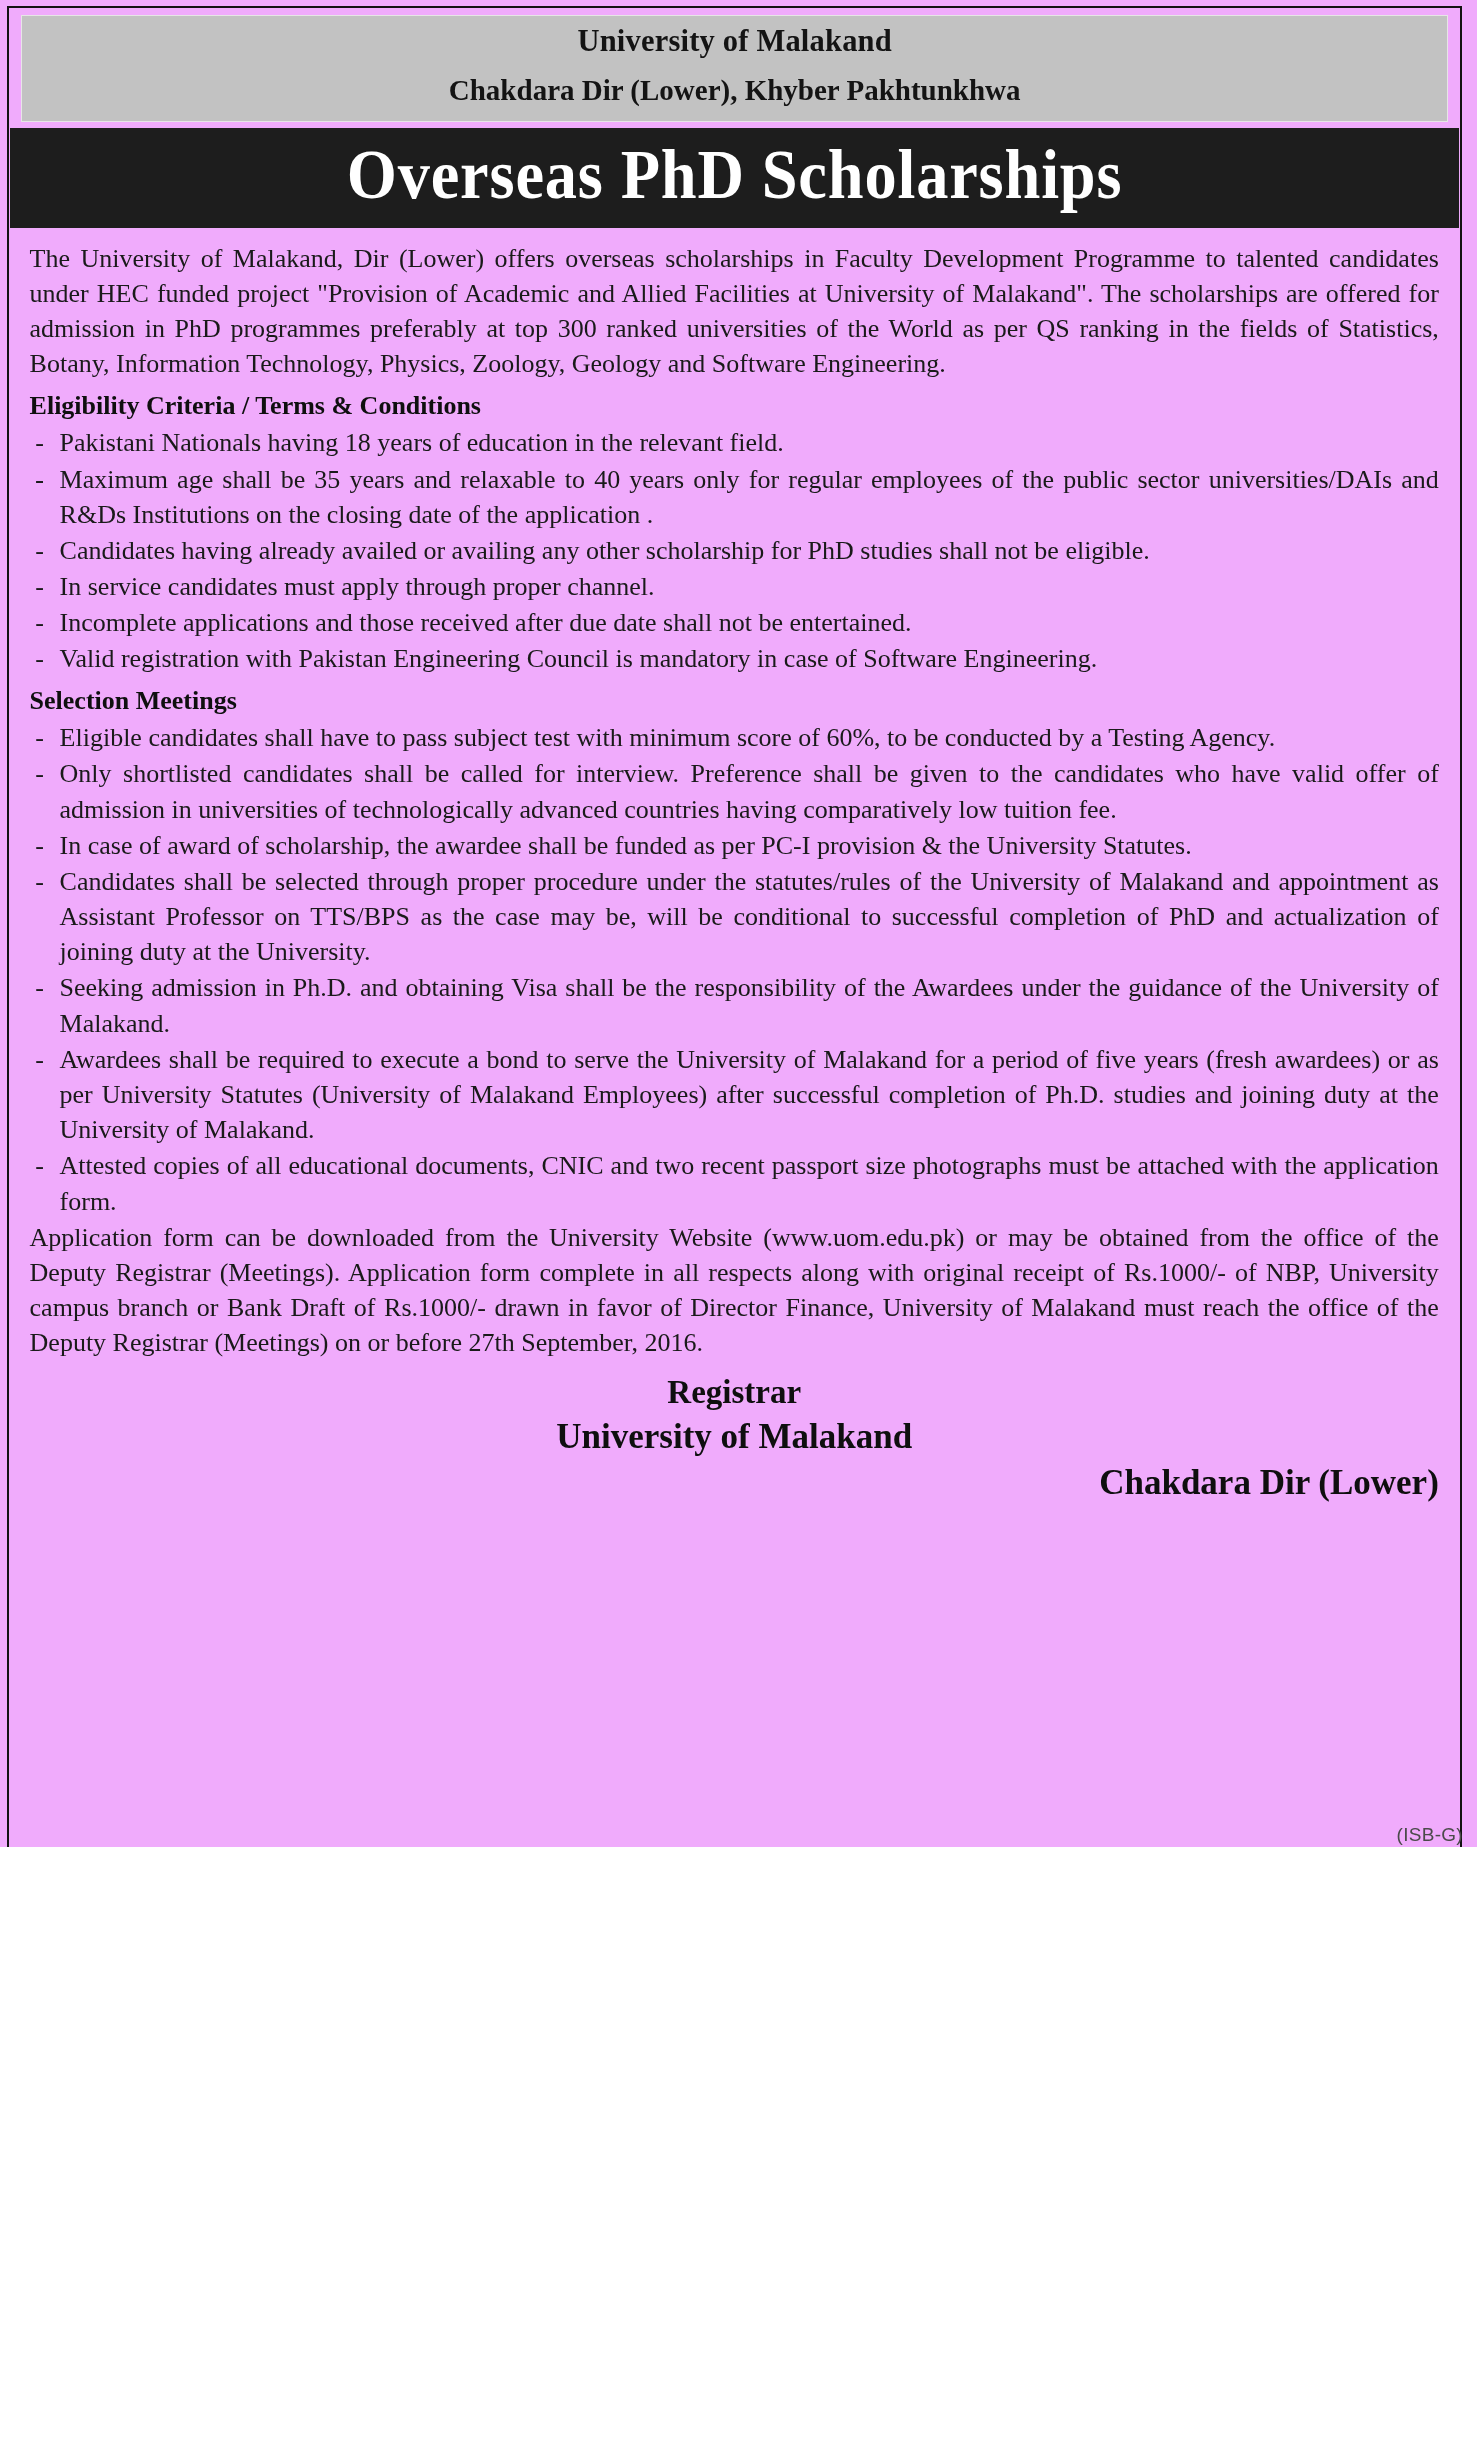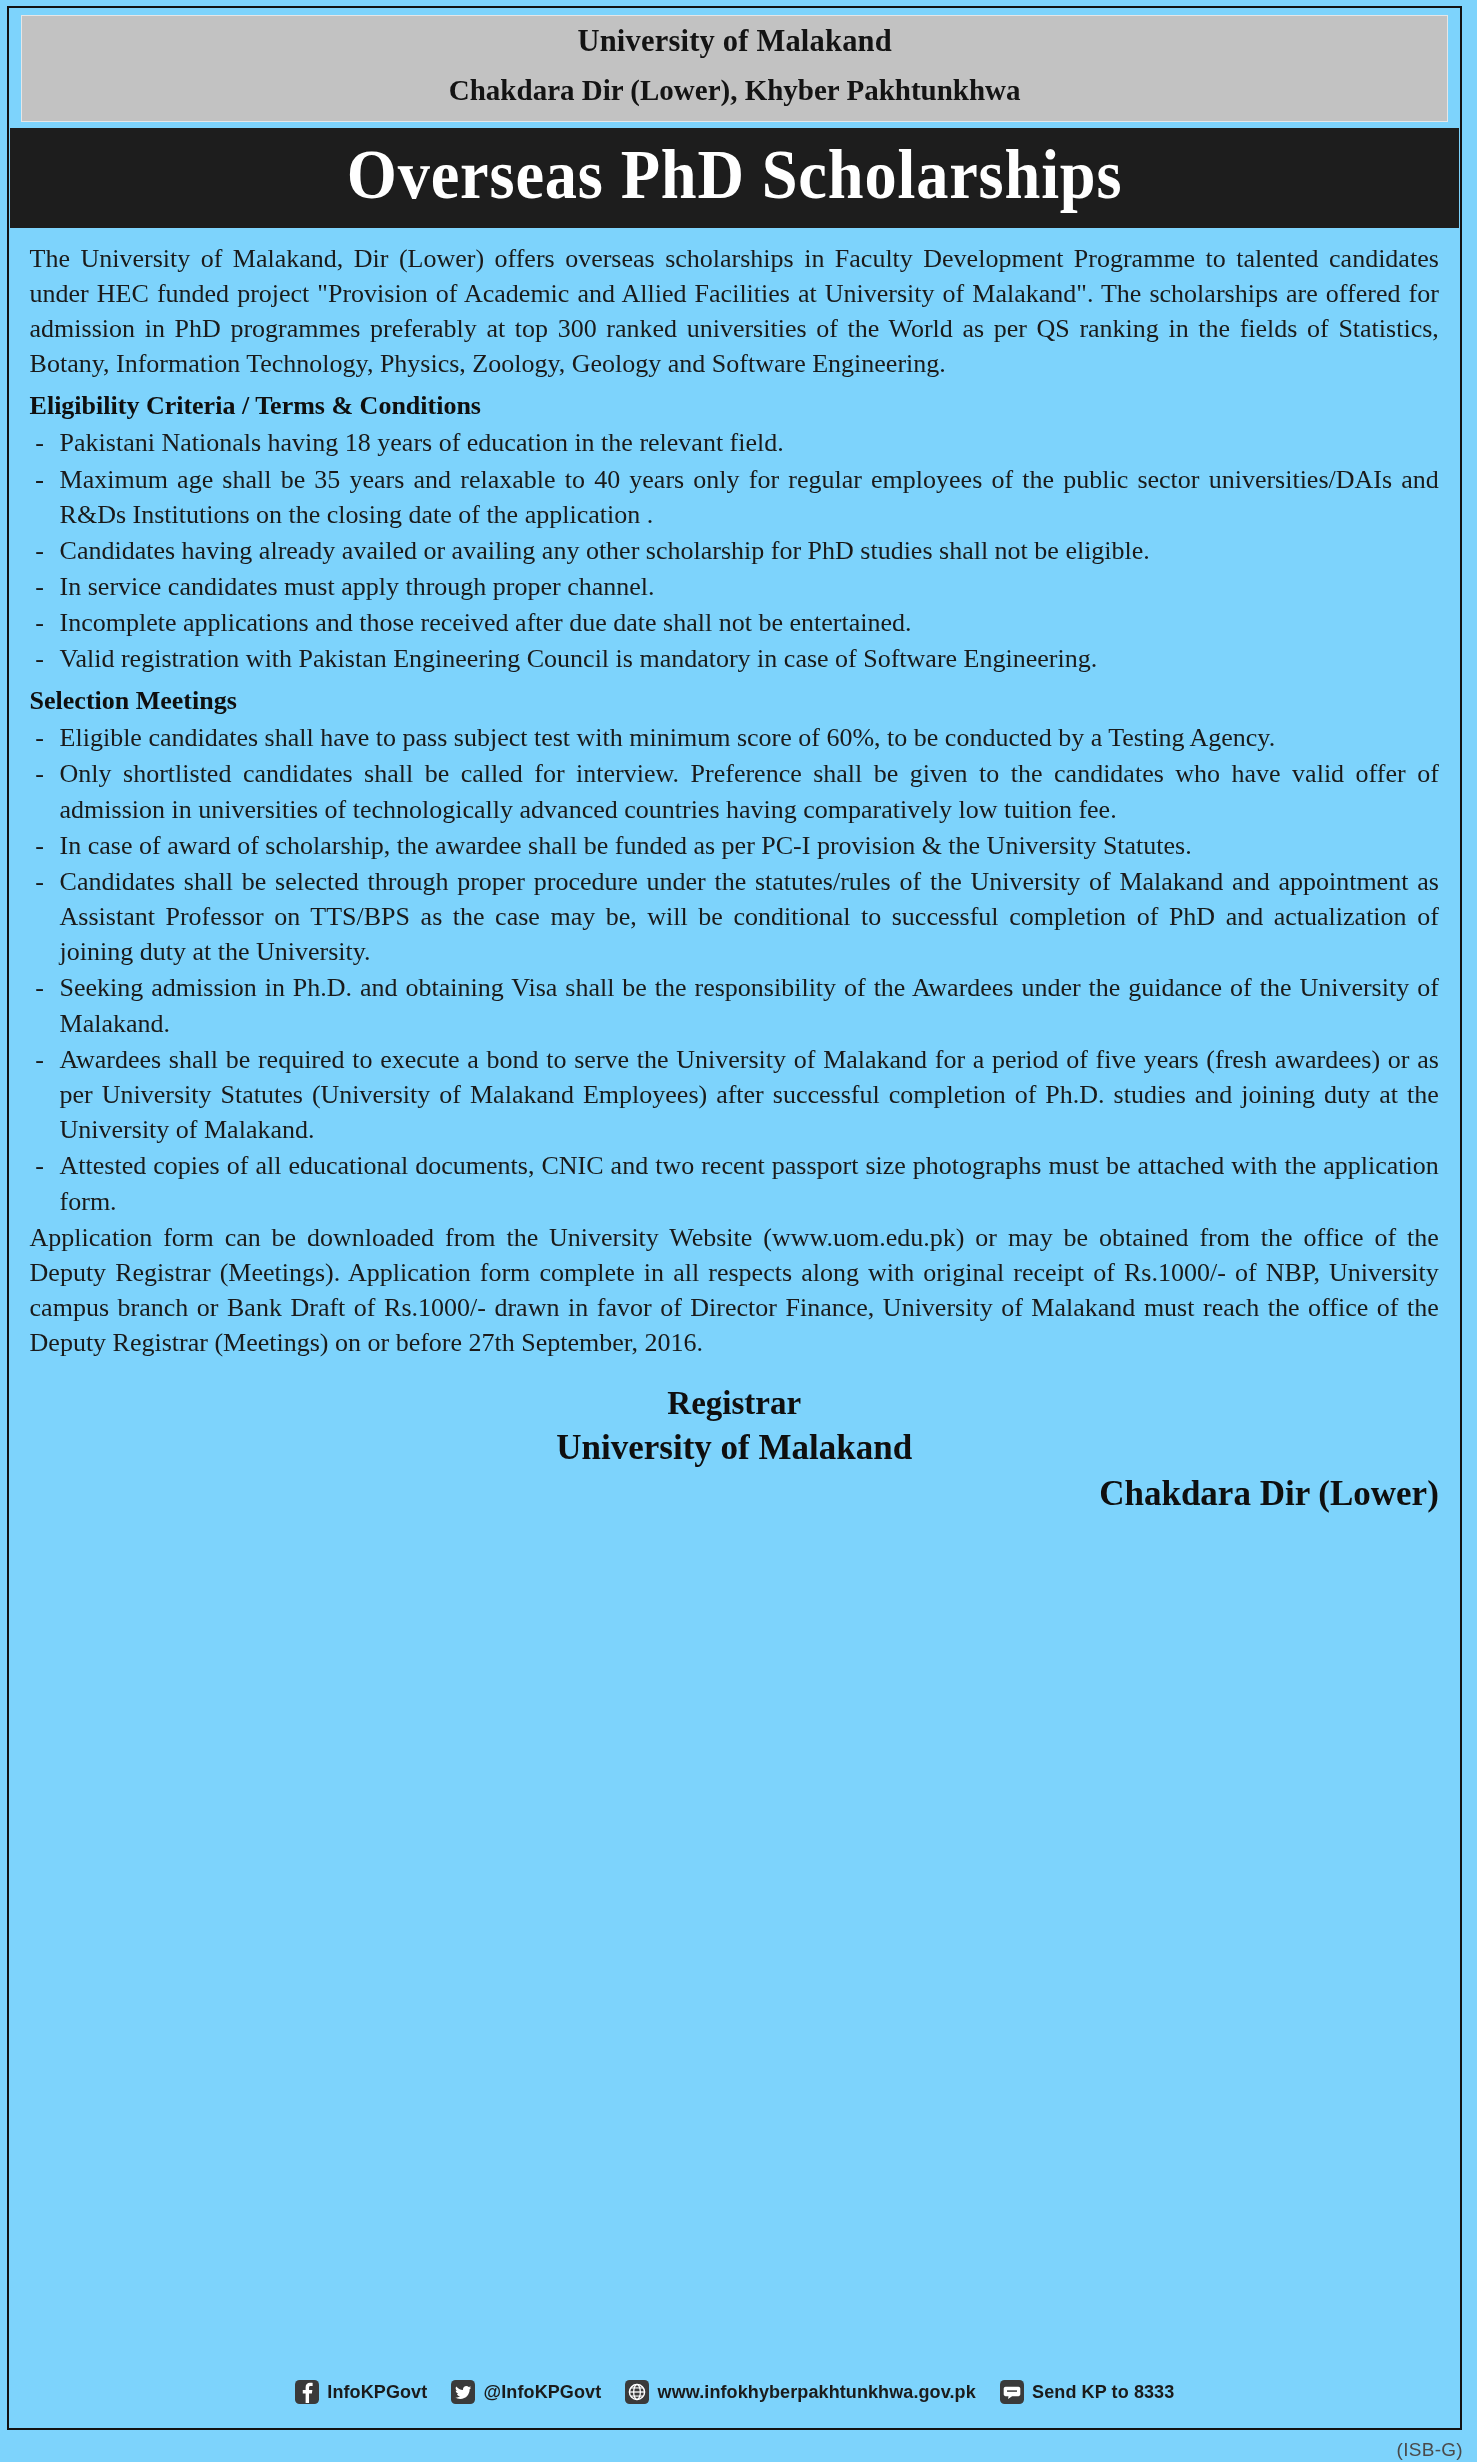--- a/index.html
+++ b/index.html
@@ -6,22 +6,22 @@
     margin: 0;
     padding: 0;
     background: #ffffff;
   }
   body {
     font-family: "Liberation Serif", "DejaVu Serif", serif;
   }
   #page {
     position: relative;
     width: 1477px;
-    height: 2462px;
-    background: #7dd3fc;
+    height: 1847px;
+    background: #f0abfc;
     box-sizing: border-box;
     overflow: hidden;
   }
   .page-border {
     position: absolute;
     left: 7.4px;
     top: 5.6px;
     width: 1455px;
     height: 2424px;
     border: 2.8px solid #121212;
@@ -124,21 +124,21 @@
     line-height: 1.355;
     color: #1a1a1a;
   }
   .closing {
     margin-top: 9.3px;
   }
 
   
   .signature {
     text-align: center;
-    margin-top: 22px;
+    margin-top: 11px;
   }
   .signature div {
     font-weight: bold;
     color: #0f0f0f;
     line-height: 1.30;
   }
   .sig1 { font-size: 33px; }
   .sig2 { font-size: 35px; }
   .sig3 { font-size: 35px; text-align: right; }
 

